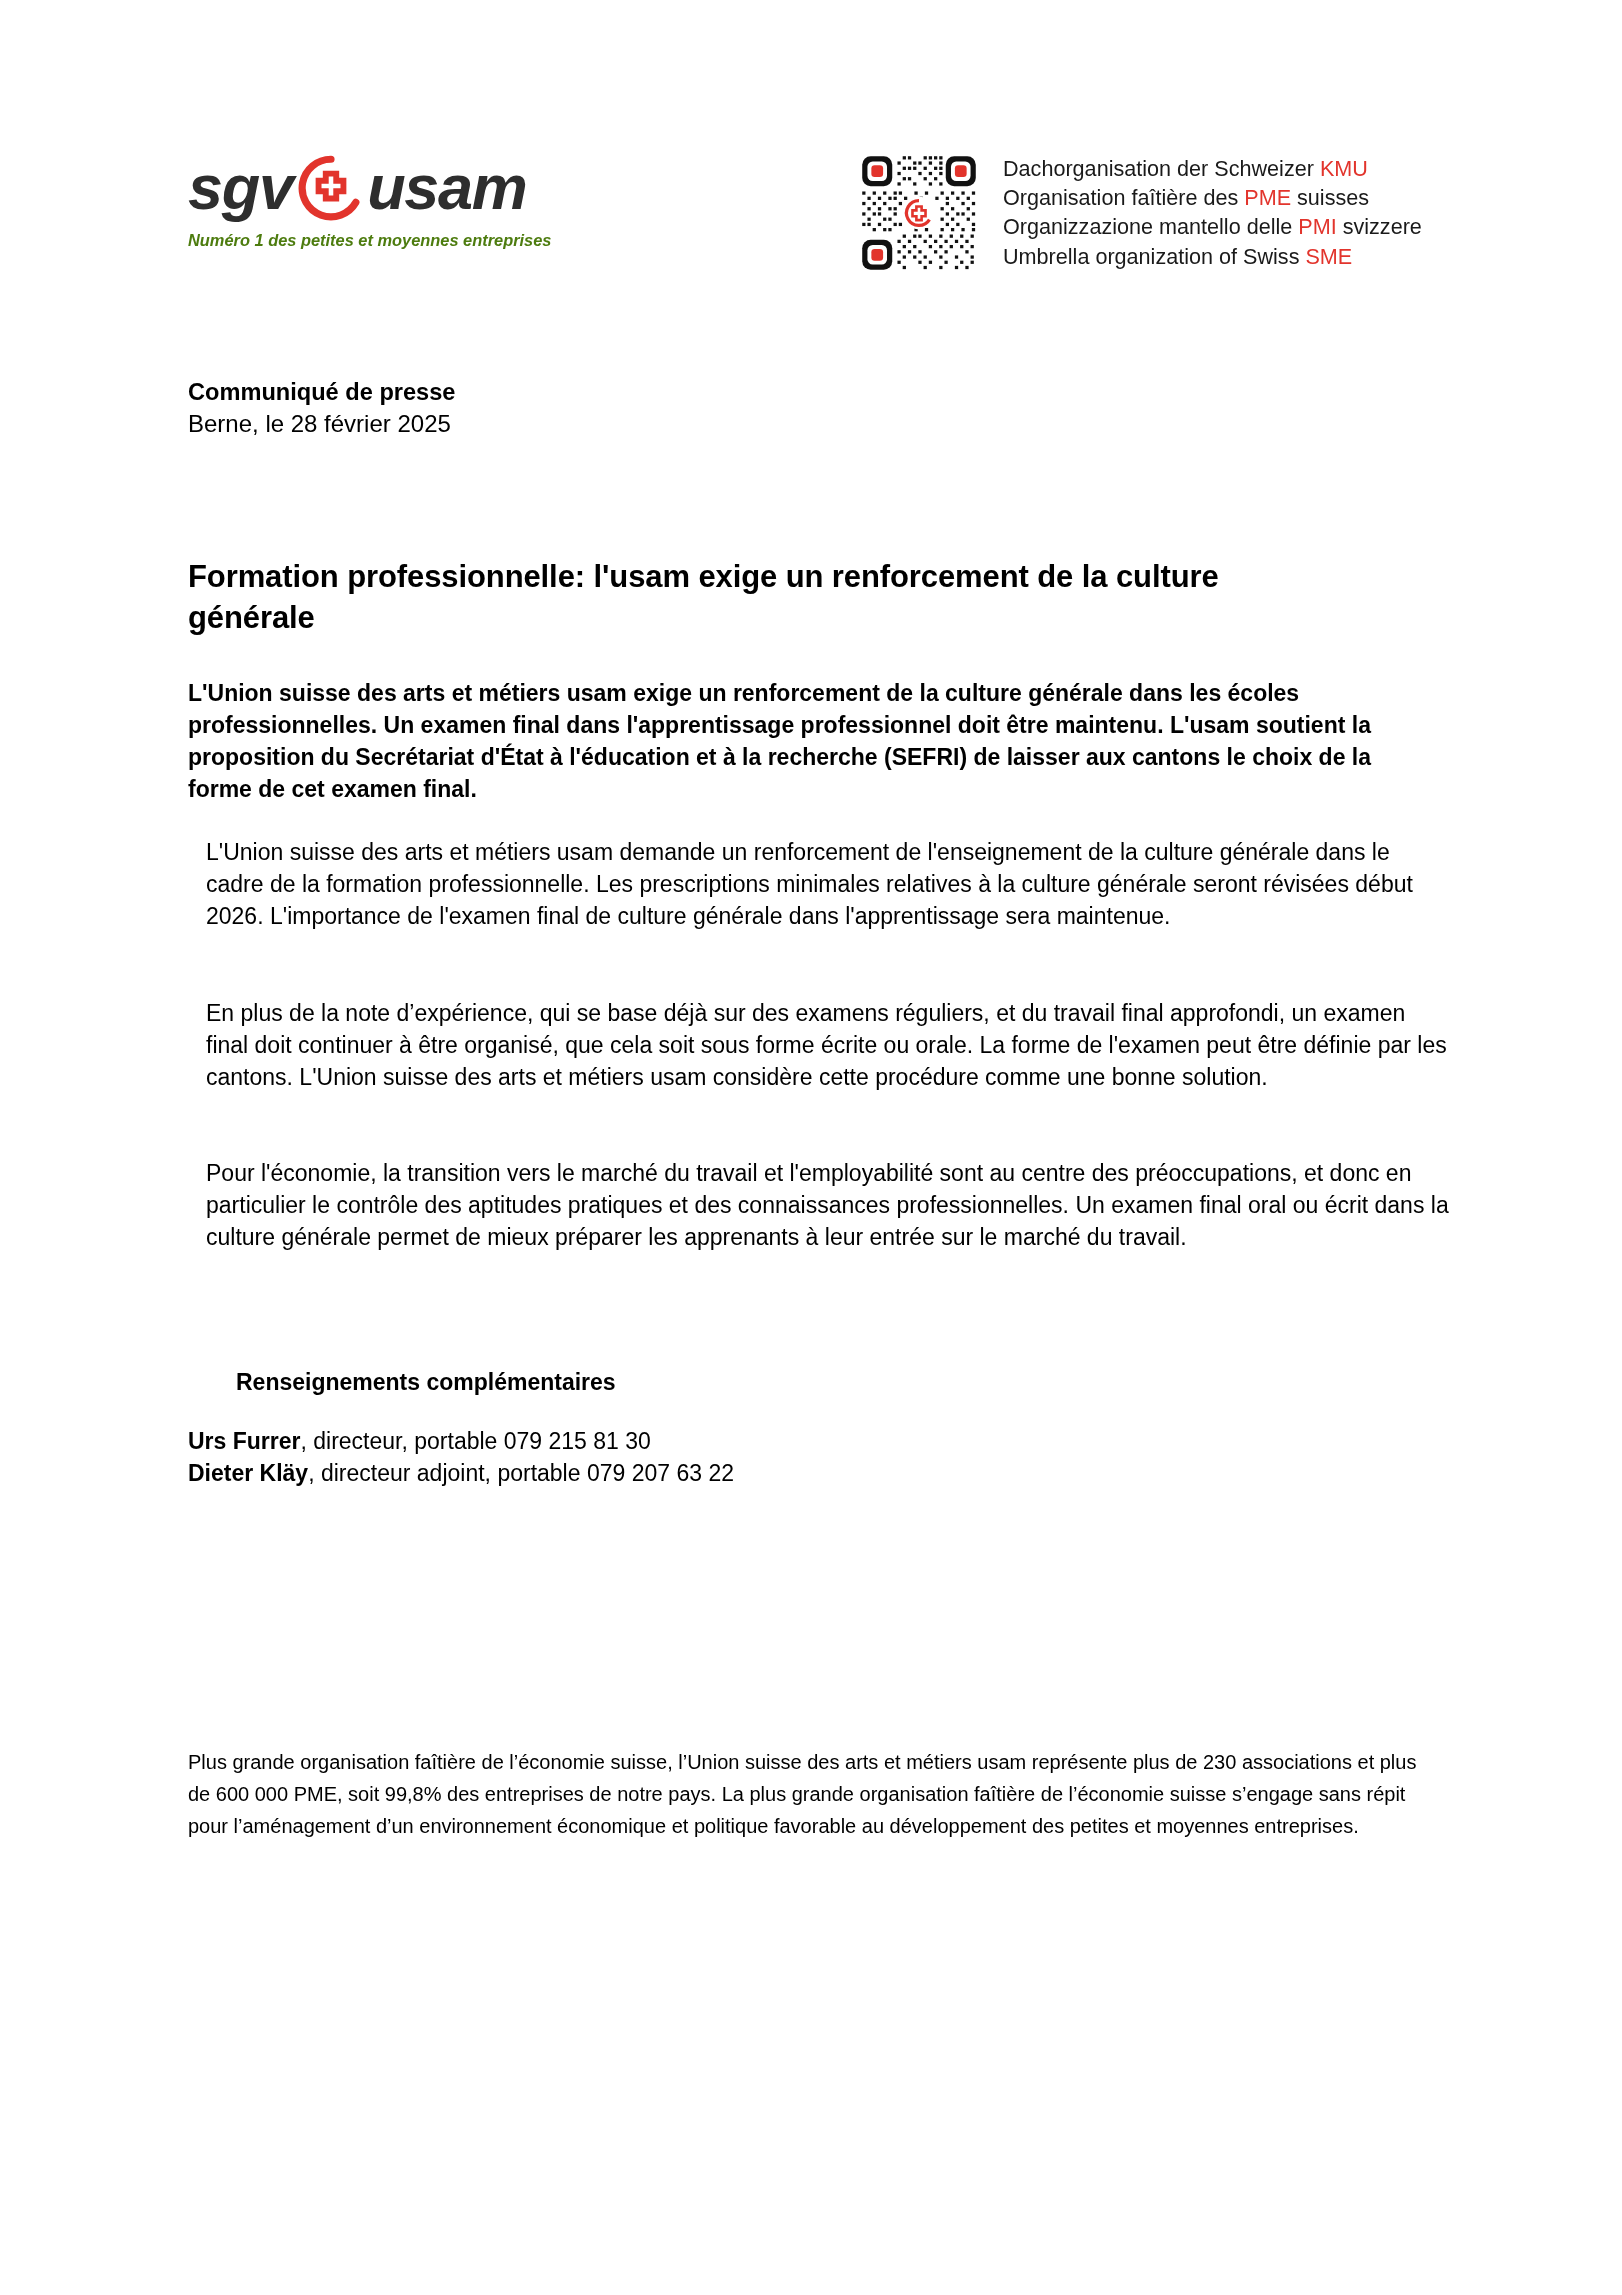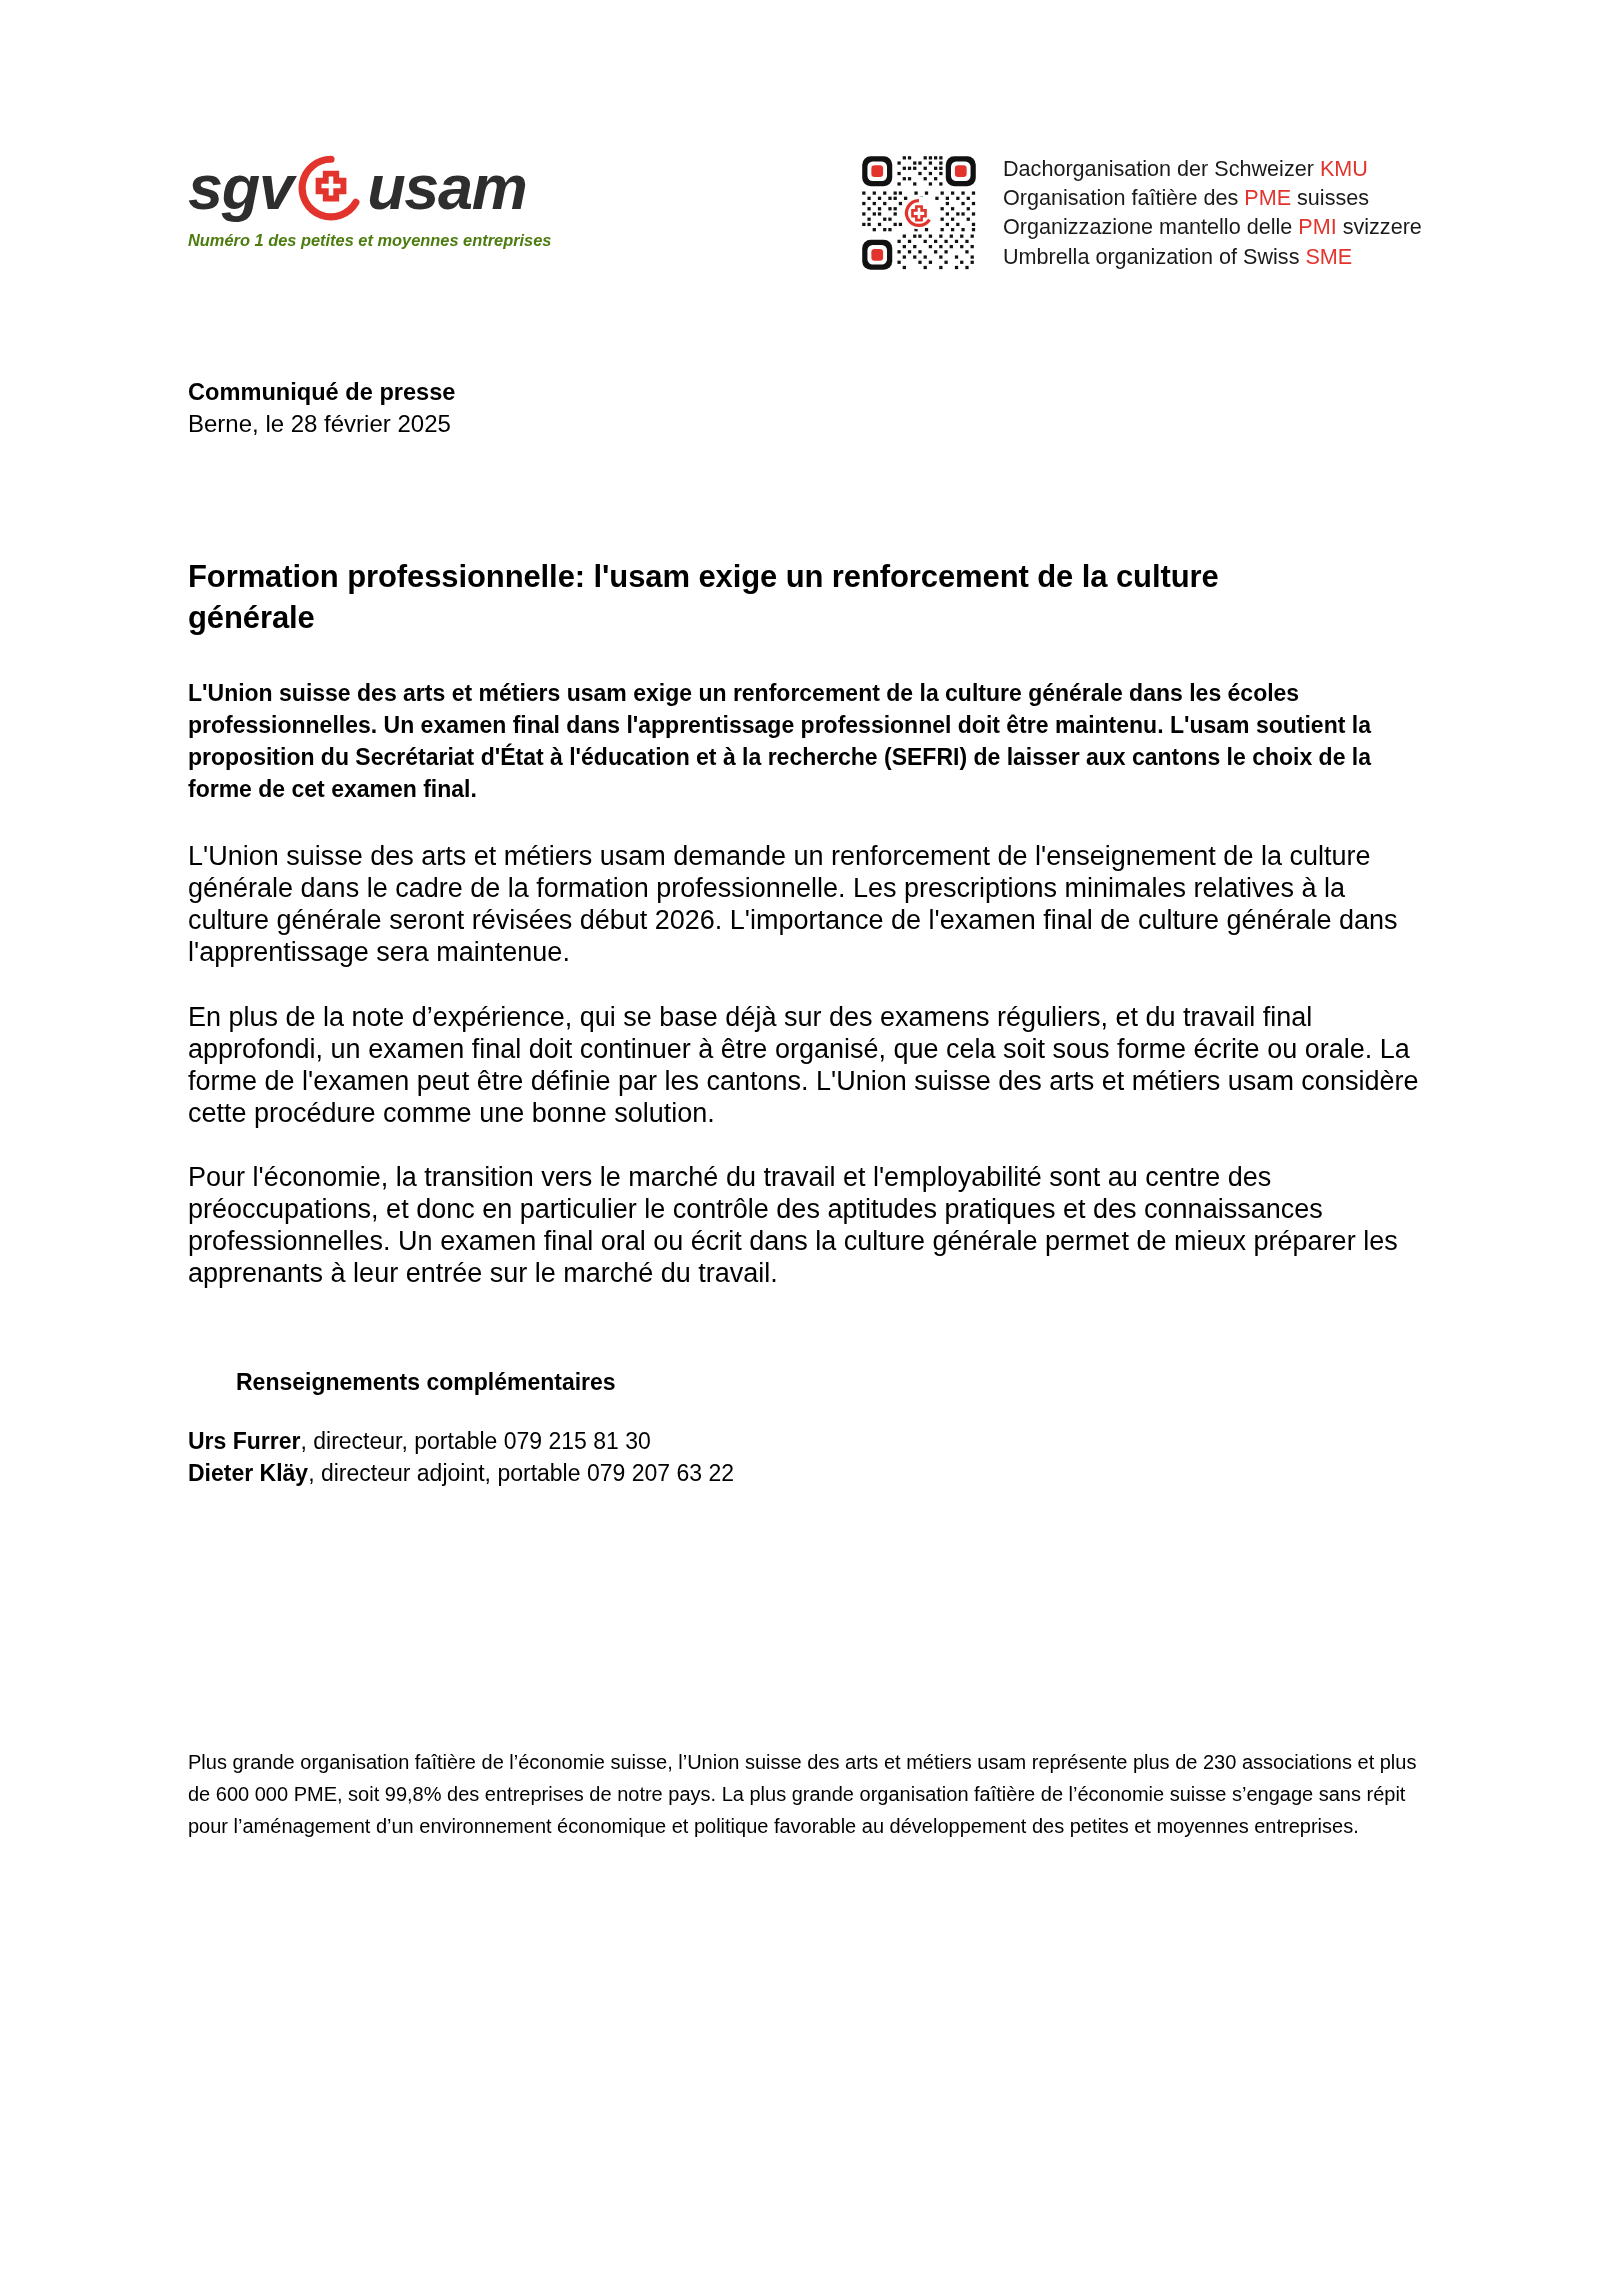--- a/index.html
+++ b/index.html
@@ -138,23 +138,23 @@
     top: 654px;
     left: 0;
     width: 1243px;
     font-weight: bold;
     font-size: 23px;
     line-height: 32px;
   }
 
   .para {
     position: absolute;
-    left: 0;
+    left: 18px;
     width: 1243px;
-    font-size: 27px;
+    font-size: 23px;
     line-height: 32px;
   }
   .para-1 { top: 813px; }
   .para-2 { top: 974px; }
   .para-3 { top: 1134px; }
 
   .contact-heading {
     position: absolute;
     top: 1366px;
     left: 0;

